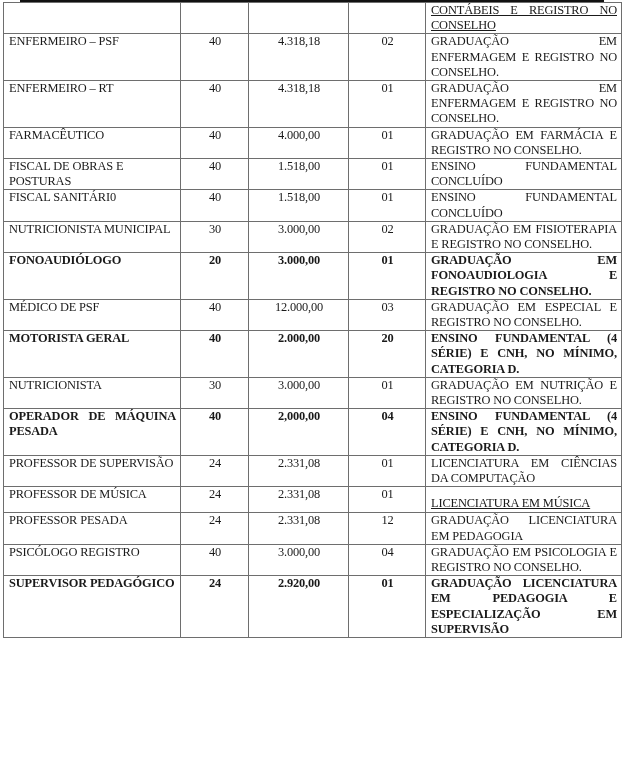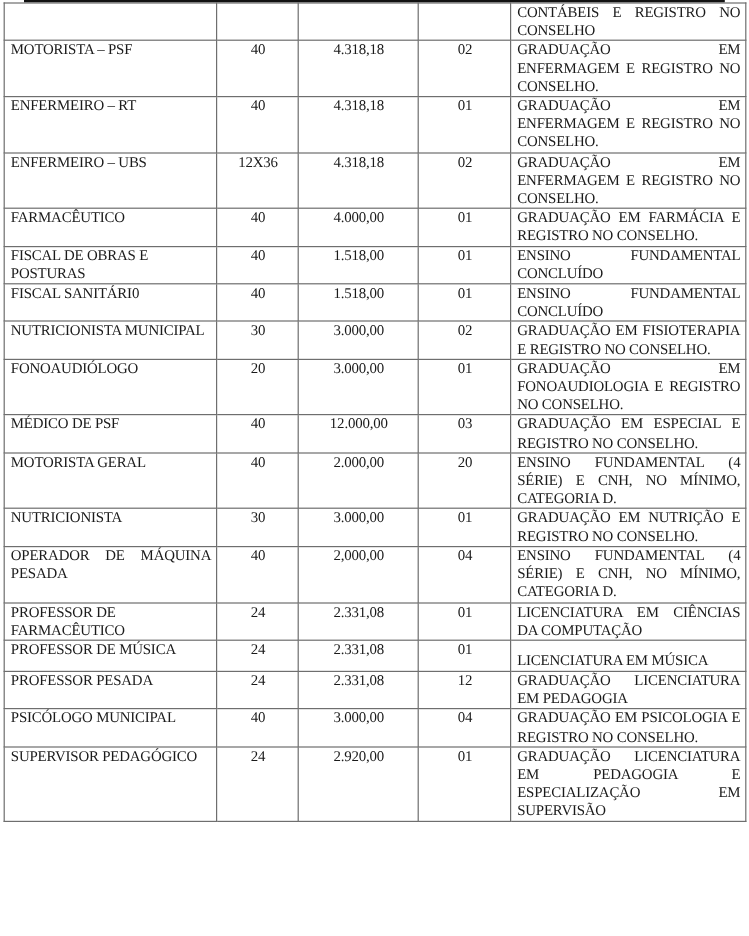--- a/index.html
+++ b/index.html
@@ -43,25 +43,25 @@
     font-size: 12.4px;
     line-height: 15.2px;
     padding: 0 4px 0 5px;
     letter-spacing: -0.15px;
     overflow: hidden;
   }
   td.cargo { text-align: left; }
   td.cargo.just { text-align: justify; text-align-last: left; }
   td.num { text-align: center; padding-top: 0; }
   td.req { text-align: justify; text-align-last: left; padding-right: 5px; }
-  td.req .pushdown { display: block; padding-top: 9px; }
+  td.req .pushdown { display: block; padding-top: 9px; text-decoration: underline; }
 
   tr.h2 td { height: 30px; }
-  tr.h3 td { height: 45px; }
-  tr.hfirst td { height: 30px; }
+  tr.h3 td { height: 45px; font-weight: bold; }
+  tr.hfirst td { height: 30px; text-decoration: underline; }
   tr.hshort td { height: 25px; }
 </style>
 </head>
 <body>
 
 <div class="top-rule"></div>
 
 <table class="vagas">
   <colgroup>
     <col class="c-cargo">
@@ -73,41 +73,34 @@
   <tbody>
     <tr class="hfirst">
       <td class="cargo"></td>
       <td class="num"></td>
       <td class="num"></td>
       <td class="num"></td>
       <td class="req">CONTÁBEIS E REGISTRO NO CONSELHO</td>
     </tr>
 
     <tr class="h2">
-      <td class="cargo">MOTORISTA – PSF</td>
+      <td class="cargo">ENFERMEIRO – PSF</td>
       <td class="num">40</td>
       <td class="num">4.318,18</td>
       <td class="num">02</td>
       <td class="req">GRADUAÇÃO EM ENFERMAGEM E REGISTRO NO CONSELHO.</td>
     </tr>
     <tr class="h2">
       <td class="cargo">ENFERMEIRO – RT</td>
       <td class="num">40</td>
       <td class="num">4.318,18</td>
       <td class="num">01</td>
       <td class="req">GRADUAÇÃO EM ENFERMAGEM E REGISTRO NO CONSELHO.</td>
     </tr>
     <tr class="h2">
-      <td class="cargo">ENFERMEIRO – UBS</td>
-      <td class="num">12X36</td>
-      <td class="num">4.318,18</td>
-      <td class="num">02</td>
-      <td class="req">GRADUAÇÃO EM ENFERMAGEM E REGISTRO NO CONSELHO.</td>
-    </tr>
-    <tr class="h2">
       <td class="cargo">FARMACÊUTICO</td>
       <td class="num">40</td>
       <td class="num">4.000,00</td>
       <td class="num">01</td>
       <td class="req">GRADUAÇÃO EM FARMÁCIA E REGISTRO NO CONSELHO.</td>
     </tr>
     <tr class="h2">
       <td class="cargo">FISCAL DE OBRAS E POSTURAS</td>
       <td class="num">40</td>
       <td class="num">1.518,00</td>
@@ -157,21 +150,21 @@
       <td class="req">GRADUAÇÃO EM NUTRIÇÃO E REGISTRO NO CONSELHO.</td>
     </tr>
     <tr class="h3">
       <td class="cargo just">OPERADOR DE MÁQUINA PESADA</td>
       <td class="num">40</td>
       <td class="num">2,000,00</td>
       <td class="num">04</td>
       <td class="req">ENSINO FUNDAMENTAL (4 SÉRIE) E CNH, NO MÍNIMO, CATEGORIA D.</td>
     </tr>
     <tr class="h2">
-      <td class="cargo">PROFESSOR DE FARMACÊUTICO</td>
+      <td class="cargo">PROFESSOR DE SUPERVISÃO</td>
       <td class="num">24</td>
       <td class="num">2.331,08</td>
       <td class="num">01</td>
       <td class="req">LICENCIATURA EM CIÊNCIAS DA COMPUTAÇÃO</td>
     </tr>
     <tr class="hshort">
       <td class="cargo">PROFESSOR DE MÚSICA</td>
       <td class="num">24</td>
       <td class="num">2.331,08</td>
       <td class="num">01</td>
@@ -180,21 +173,21 @@
         </td>
     </tr>
     <tr class="h2">
       <td class="cargo">PROFESSOR PESADA</td>
       <td class="num">24</td>
       <td class="num">2.331,08</td>
       <td class="num">12</td>
       <td class="req">GRADUAÇÃO LICENCIATURA EM PEDAGOGIA</td>
     </tr>
     <tr class="h2">
-      <td class="cargo">PSICÓLOGO MUNICIPAL</td>
+      <td class="cargo">PSICÓLOGO REGISTRO</td>
       <td class="num">40</td>
       <td class="num">3.000,00</td>
       <td class="num">04</td>
       <td class="req">GRADUAÇÃO EM PSICOLOGIA E REGISTRO NO CONSELHO.</td>
     </tr>
     <tr class="h3">
       <td class="cargo">SUPERVISOR PEDAGÓGICO</td>
       <td class="num">24</td>
       <td class="num">2.920,00</td>
       <td class="num">01</td>

